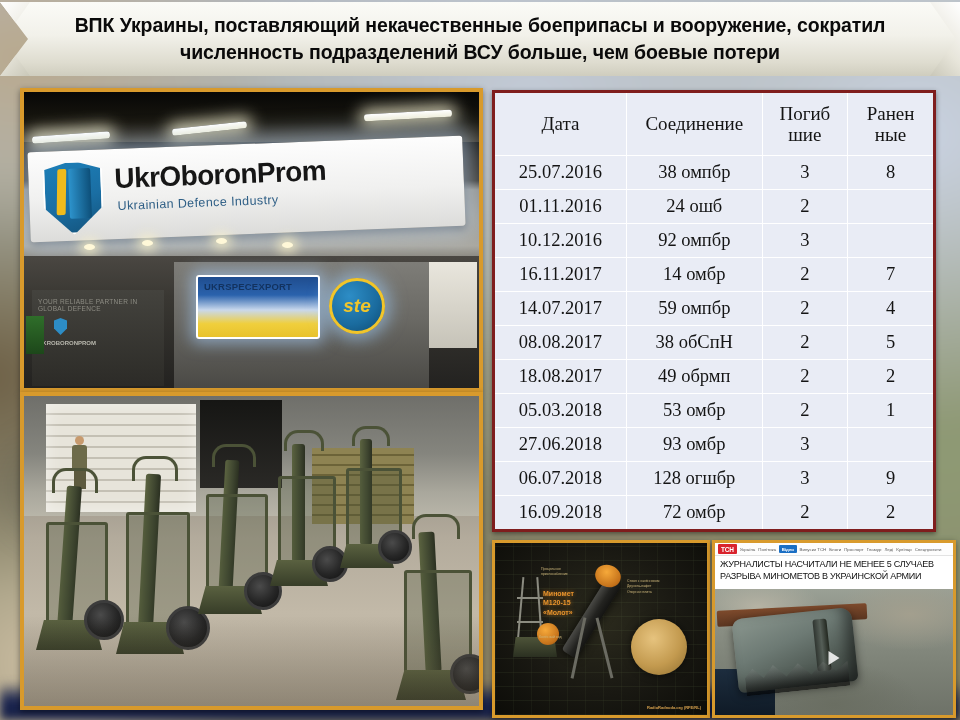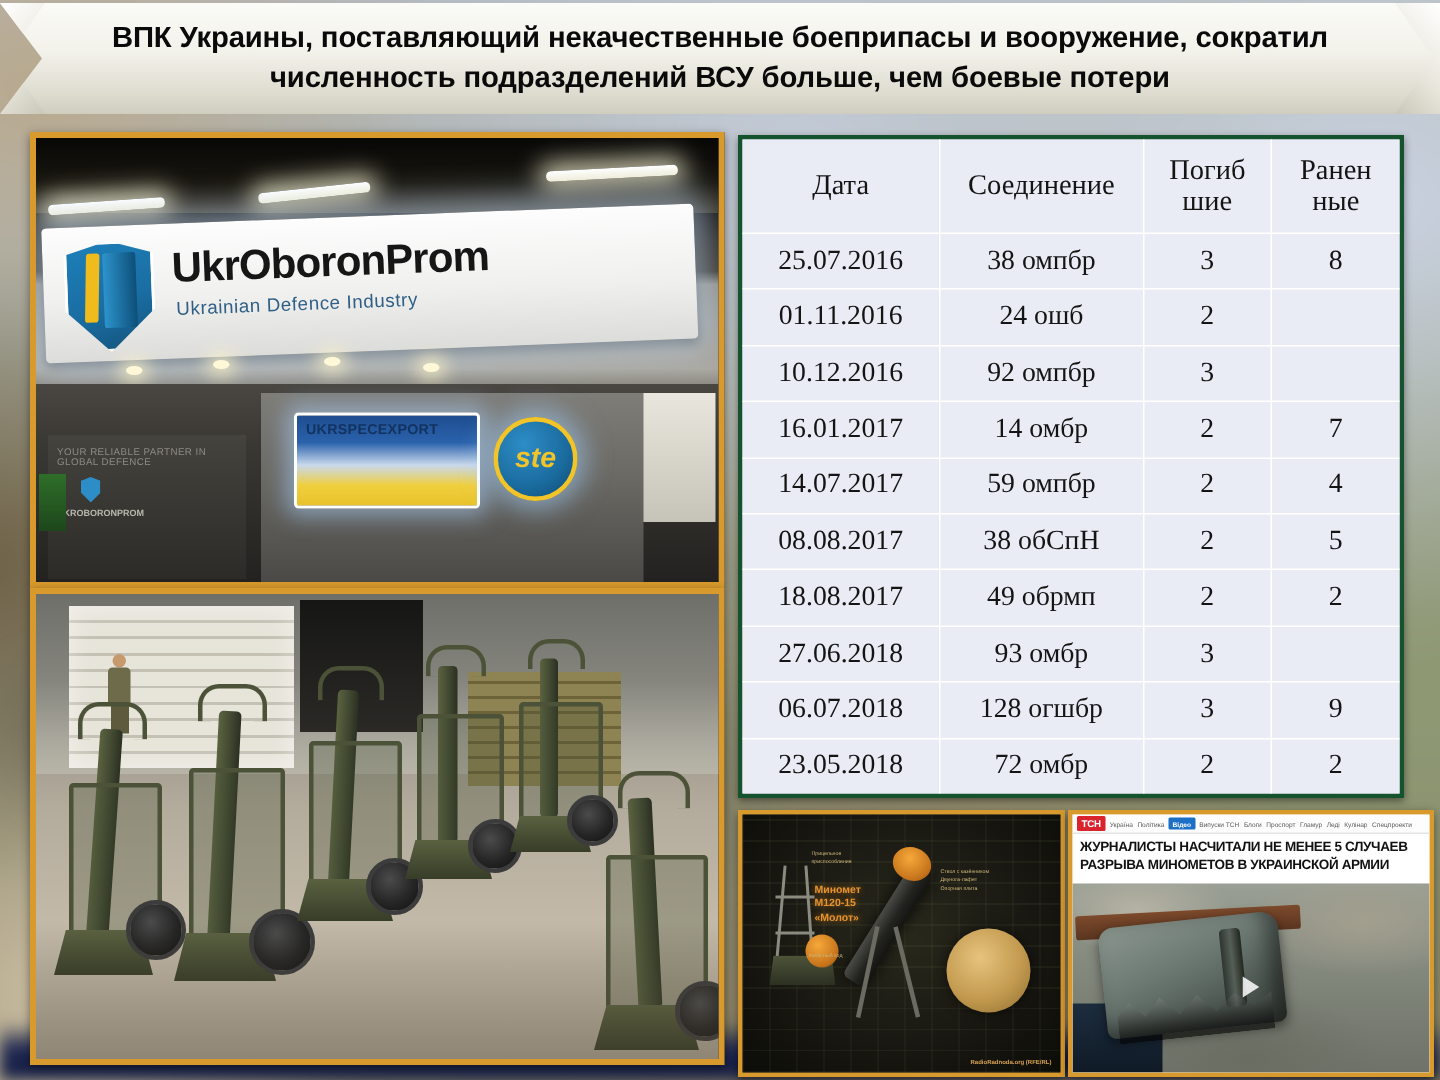--- a/index.html
+++ b/index.html
@@ -193,21 +193,21 @@
   
   #photo-news{left:712px;top:540px;width:238px;height:172px;border-width:3px;background:#fff;}
   .news-nav{position:absolute;left:0;top:0;width:100%;height:13px;background:#fdfdfd;
     border-bottom:1px solid #e3e3e3;display:flex;align-items:center;gap:3px;padding:0 3px;box-sizing:border-box;}
   .news-logo{background:#d9232d;color:#fff;font-size:6.5px;font-weight:bold;
     padding:1.5px 3px;border-radius:1px;letter-spacing:-.2px;}
   .news-nav a{font-size:4.4px;color:#5a5a5a;text-decoration:none;white-space:nowrap;}
   .news-nav a.active{background:#1b6fc4;color:#fff;padding:1.5px 2.5px;border-radius:1px;font-weight:bold;}
   .news-head{position:absolute;left:0;top:13px;width:100%;height:33px;background:#fff;
     padding:3px 5px;box-sizing:border-box;}
-  .news-head div{font-size:9px;font-weight:bold;color:#111;line-height:1.32;letter-spacing:-.25px;}
+  .news-head div{font-size:9px;font-weight:normal;color:#111;line-height:1.32;letter-spacing:-.25px;}
   .news-photo{position:absolute;left:0;top:46px;width:100%;bottom:0;overflow:hidden;
     background:linear-gradient(180deg,#9aa095 0%,#8a8f84 30%,#7d8277 60%,#6e7268 100%);}
   .np-ground{position:absolute;left:0;top:0;width:100%;height:100%;
     background:
       radial-gradient(ellipse 90px 40px at 18% 14%,#b6b3a4 0%,rgba(182,179,164,0) 70%),
       radial-gradient(ellipse 110px 50px at 82% 20%,#a39f8e 0%,rgba(163,159,142,0) 72%),
       radial-gradient(ellipse 120px 60px at 50% 92%,#6a6e62 0%,rgba(106,110,98,0) 72%);}
   .np-rustbar{position:absolute;left:2px;top:18px;width:150px;height:16px;
     background:linear-gradient(180deg,#7d4a2c,#5a3520);transform:rotate(-3deg);border-radius:2px;}
   .np-barrel{position:absolute;left:20px;top:24px;width:120px;height:74px;
@@ -223,21 +223,21 @@
     background:linear-gradient(90deg,#2f3530,#555e57,#22271f);border-radius:3px;transform:rotate(-6deg);}
   .np-dark{position:absolute;left:0;bottom:0;width:60px;height:46px;
     background:linear-gradient(180deg,#1d2d3e,#0f1a26);}
   .np-play{position:absolute;left:50%;top:55%;transform:translate(-50%,-50%);
     width:0;height:0;border-left:11px solid rgba(255,255,255,.85);
     border-top:7px solid transparent;border-bottom:7px solid transparent;}
 
   
   #casualty-table{
     position:absolute;left:492px;top:90px;width:444px;height:442px;z-index:6;
-    border:3px solid #14532d;background:#e9ecf5;box-sizing:border-box;
+    border:3px solid #7f1d1d;background:#e9ecf5;box-sizing:border-box;
     box-shadow:0 2px 5px rgba(0,0,0,.45);
   }
   #casualty-table table{width:100%;height:100%;border-collapse:collapse;
     font-family:"Liberation Serif", serif;}
   #casualty-table th{
     background:#e9ecf5;color:#141414;font-weight:normal;font-size:19px;
     border-right:1px solid #ffffff;border-bottom:1px solid #ffffff;
     padding:2px 0;vertical-align:middle;line-height:1.12;height:58px;
   }
   #casualty-table td{
@@ -461,21 +461,21 @@
           <td class="col-killed">2</td>
           <td class="col-wounded"></td>
         </tr>
         <tr>
           <td class="col-date">10.12.2016</td>
           <td class="col-unit">92 омпбр</td>
           <td class="col-killed">3</td>
           <td class="col-wounded"></td>
         </tr>
         <tr>
-          <td class="col-date">16.01.2017</td>
+          <td class="col-date">16.11.2017</td>
           <td class="col-unit">14 омбр</td>
           <td class="col-killed">2</td>
           <td class="col-wounded">7</td>
         </tr>
         <tr>
           <td class="col-date">14.07.2017</td>
           <td class="col-unit">59 омпбр</td>
           <td class="col-killed">2</td>
           <td class="col-wounded">4</td>
         </tr>
@@ -483,34 +483,40 @@
           <td class="col-date">08.08.2017</td>
           <td class="col-unit">38 обСпН</td>
           <td class="col-killed">2</td>
           <td class="col-wounded">5</td>
         </tr>
         <tr>
           <td class="col-date">18.08.2017</td>
           <td class="col-unit">49 обрмп</td>
           <td class="col-killed">2</td>
           <td class="col-wounded">2</td>
+        </tr>
+        <tr>
+          <td class="col-date">05.03.2018</td>
+          <td class="col-unit">53 омбр</td>
+          <td class="col-killed">2</td>
+          <td class="col-wounded">1</td>
         </tr>
         <tr>
           <td class="col-date">27.06.2018</td>
           <td class="col-unit">93 омбр</td>
           <td class="col-killed">3</td>
           <td class="col-wounded"></td>
         </tr>
         <tr>
           <td class="col-date">06.07.2018</td>
           <td class="col-unit">128 огшбр</td>
           <td class="col-killed">3</td>
           <td class="col-wounded">9</td>
         </tr>
         <tr>
-          <td class="col-date">23.05.2018</td>
+          <td class="col-date">16.09.2018</td>
           <td class="col-unit">72 омбр</td>
           <td class="col-killed">2</td>
           <td class="col-wounded">2</td>
         </tr>
       </tbody>
   </table>
 </div>
 
 </body></html>

